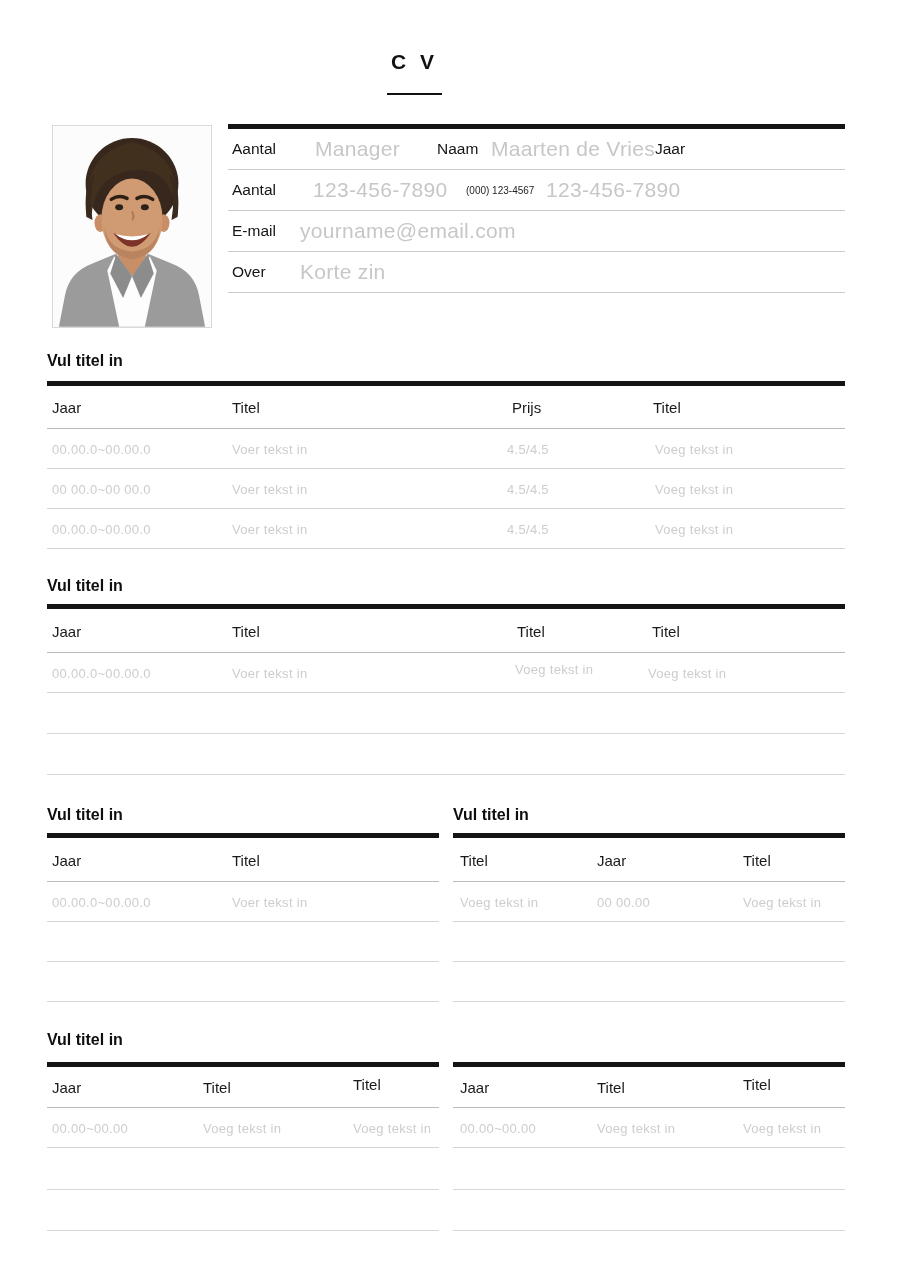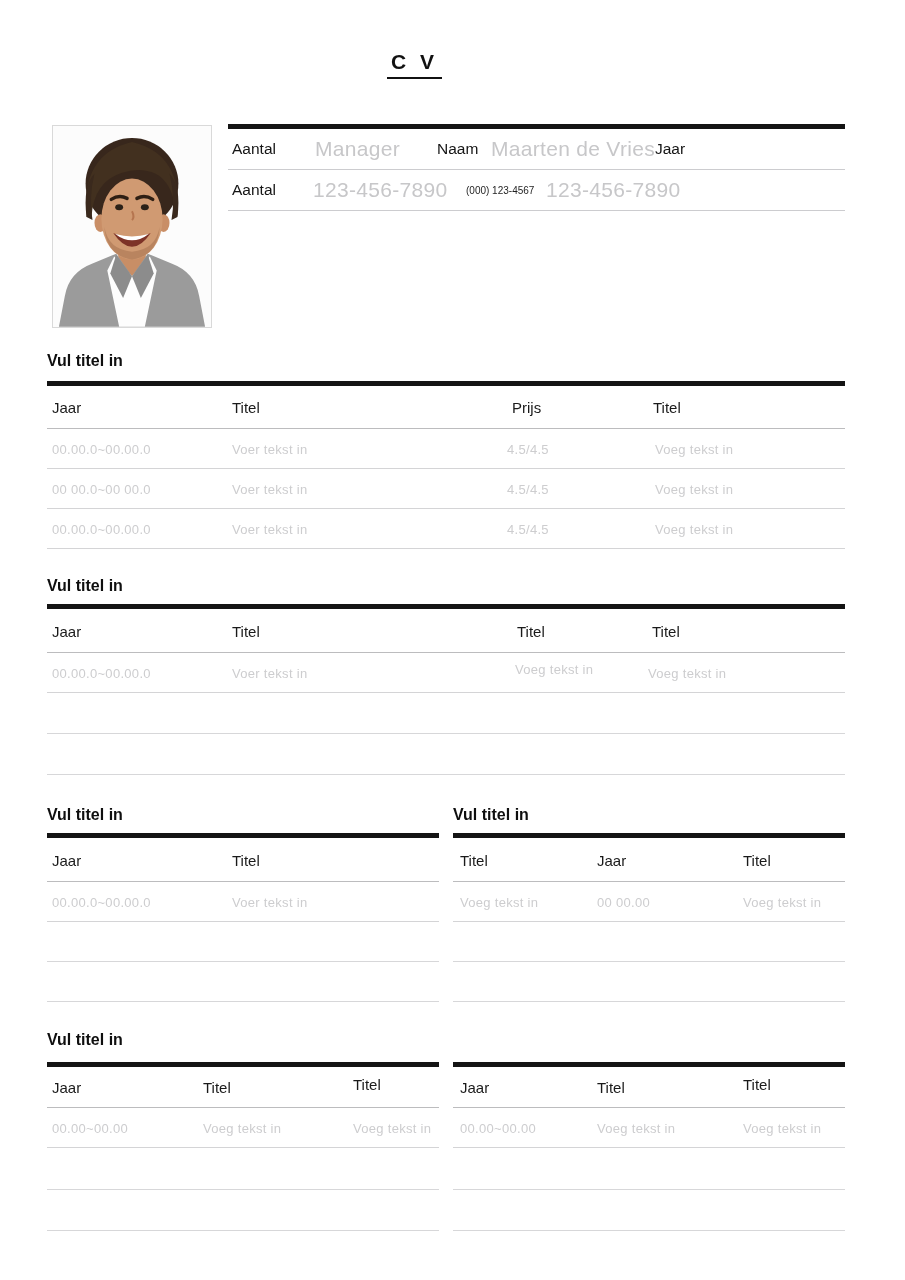--- a/index.html
+++ b/index.html
@@ -3,21 +3,21 @@
 <meta charset="utf-8">
 <style>
   html,body{margin:0;padding:0;background:#ffffff;}
   .page{position:relative;width:905px;height:1280px;background:#ffffff;
         font-family:"Liberation Sans","DejaVu Sans",sans-serif;overflow:hidden;}
 
   
   .cv-title-wrap{position:absolute;left:0;top:50px;width:905px;text-align:center;}
   .cv-title{display:inline-block;transform:translateX(-38px);
             font-size:21px;font-weight:bold;letter-spacing:4px;color:#111;
-            border-bottom:2.5px solid #111;padding:0 4px 3px 4px;}
+            border-bottom:2.5px solid #111;padding:0 4px 19px 4px;}
 
   
   .photo{position:absolute;left:52px;top:125px;width:160px;height:203px;
          border:1px solid #d9d9d9;box-sizing:border-box;background:#fcfcfc;}
   .photo svg{display:block;width:100%;height:100%;}
 
   
   .info-table{position:absolute;left:228px;top:124px;width:617px;border-top:5px solid #141414;}
   .info-row{position:relative;height:40px;border-bottom:1px solid #cccccf;}
   .info-row .lbl{position:absolute;top:50%;transform:translateY(-50%);
@@ -81,20 +81,28 @@
       <span class="lbl" style="left:209px">Naam</span>
       <span class="ph" style="left:263px">Maarten de Vries</span>
       <span class="lbl" style="left:427px">Jaar</span>
     </div>
     <div class="info-row">
       <span class="lbl" style="left:4px">Aantal</span>
       <span class="ph" style="left:85px">123-456-7890</span>
       <span class="small" style="left:238px">(000) 123-4567</span>
       <span class="ph" style="left:318px">123-456-7890</span>
     </div>
+    <div class="info-row">
+      <span class="lbl" style="left:4px">E-mail</span>
+      <span class="ph" style="left:72px">yourname@email.com</span>
+    </div>
+    <div class="info-row">
+      <span class="lbl" style="left:4px">Over</span>
+      <span class="ph" style="left:72px">Korte zin</span>
+    </div>
   </div>
 
   <div class="section" style="left:47px;top:350px;width:798px;">
     <div class="sec-heading">Vul titel in</div>
     <div class="sec-bar"></div>
     <div class="hdr-row">
       <span class="hcell" style="left:5px">Jaar</span>
       <span class="hcell" style="left:185px">Titel</span>
       <span class="hcell" style="left:465px">Prijs</span>
       <span class="hcell" style="left:606px">Titel</span>

